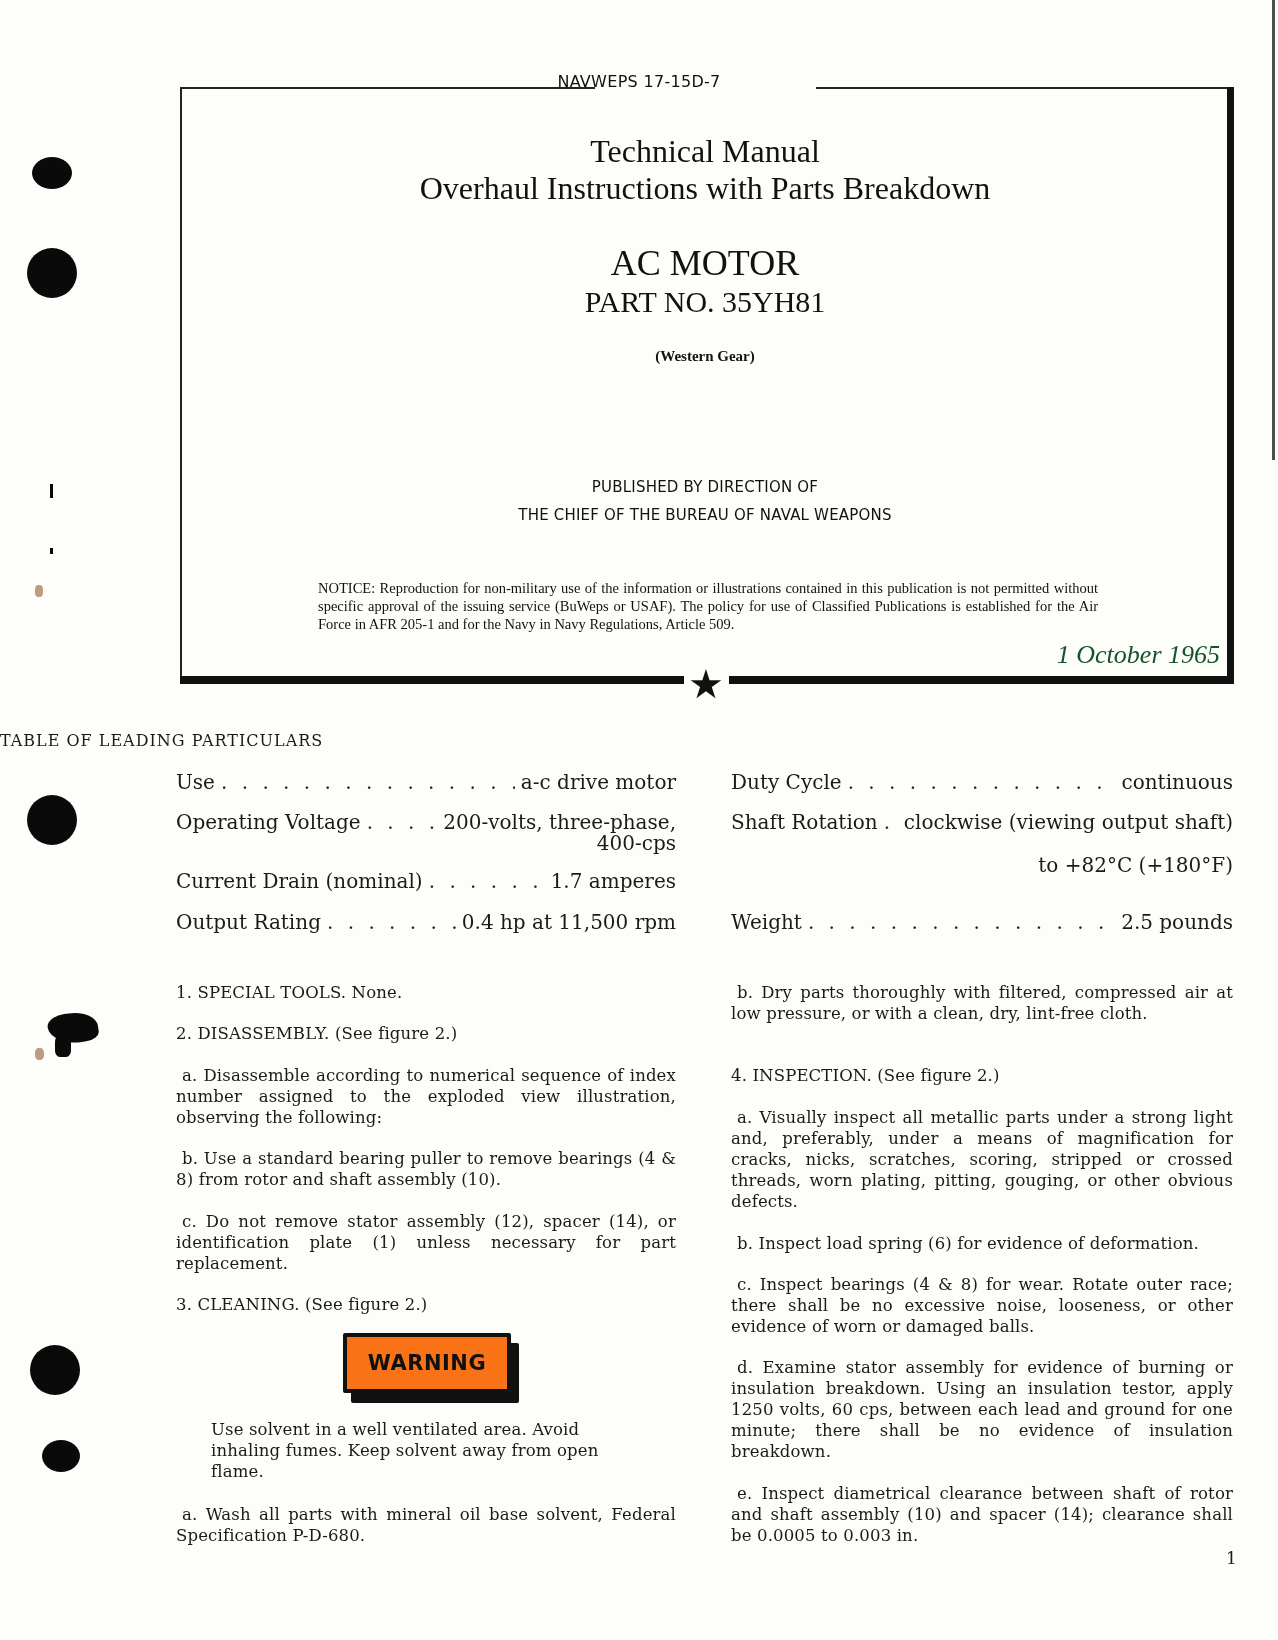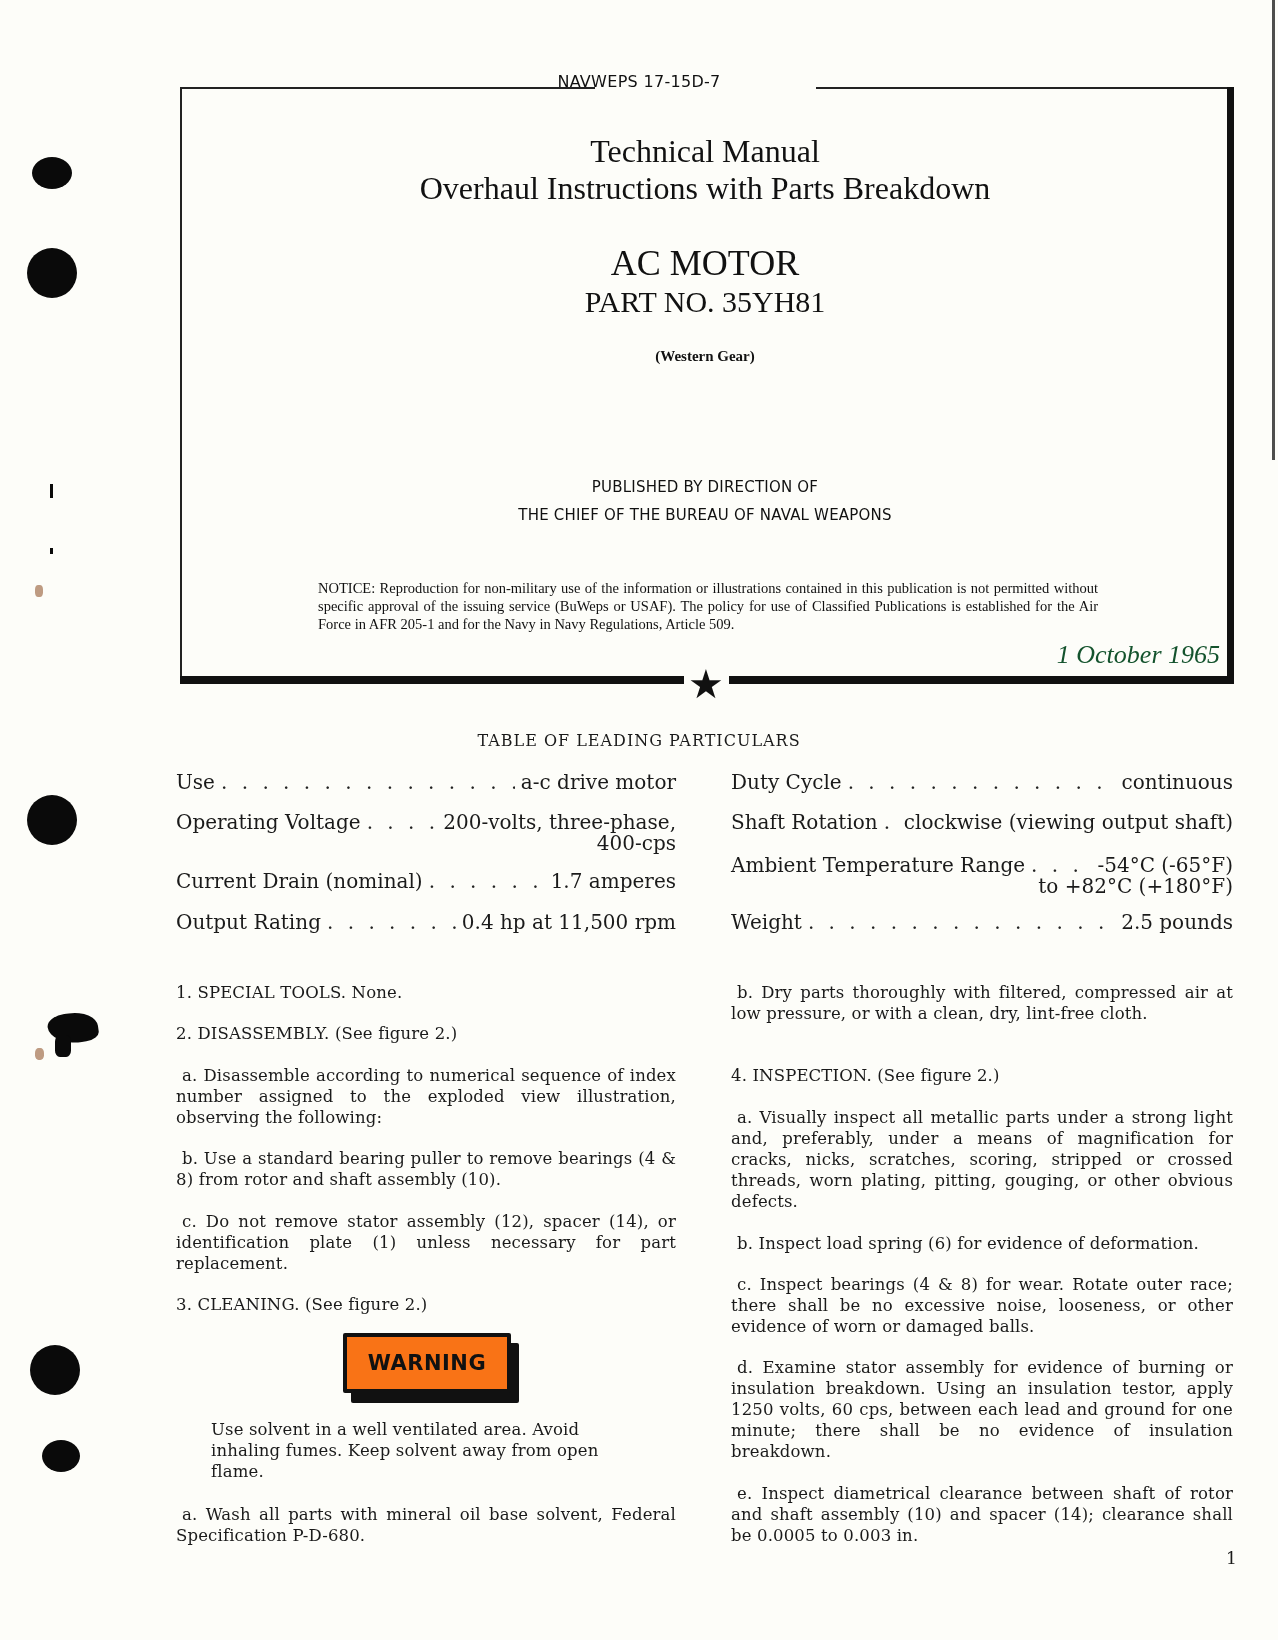--- a/index.html
+++ b/index.html
@@ -40,21 +40,21 @@
     position: absolute; left: 318px; top: 579px; width: 780px;
     font-family: "Liberation Serif", serif; font-size: 14.5px; line-height: 18px;
     text-align: justify; color: #111;
   }
   .issue-date {
     position: absolute; right: 58px; top: 640px;
     font-family: "Liberation Serif", serif; font-style: italic; font-size: 26px; color: #14532d;
   }
 
   
-  .tlp-title { position: absolute; left: 0; width: 100%; top: 731px; text-align: center; font-size: 16px; letter-spacing: 1px; }
+  .tlp-title { position: absolute; left: 0; width: 100%; top: 731px; font-size: 16px; letter-spacing: 1px; }
   .col-left { position: absolute; left: 176px; width: 500px; }
   .col-right { position: absolute; left: 731px; width: 502px; }
   .particular { position: absolute; left: 0; width: 100%; font-size: 20px; line-height: 21px; }
   .particular .row { display: flex; align-items: baseline; white-space: nowrap; }
   .particular .lbl { flex: 0 0 auto; }
   .particular .dots { flex: 1 1 auto; overflow: hidden; white-space: nowrap; letter-spacing: 4px; margin: 0 6px; color: #222; }
   .particular .dots::before { content: ". . . . . . . . . . . . . . . . . . . . . . . . . . . . . . . . . . . . . . . . . . . . ."; }
   .particular .val { flex: 0 0 auto; }
   .particular .cont { text-align: right; }
 
@@ -158,25 +158,20 @@
       </div>
   </div>
   <div class="particular" style="top:812px;">
     <div class="row">
         <span class="lbl">Shaft Rotation</span>
         <span class="dots"></span>
         <span class="val">clockwise (viewing output shaft)</span>
       </div>
   </div>
   <div class="particular" style="top:855px;">
-    <div class="row">
-        <span class="lbl">Ambient Temperature Range</span>
-        <span class="dots"></span>
-        <span class="val">-54°C (-65°F)</span>
-      </div>
     <div class="cont">to +82°C (+180°F)</div>
   </div>
   <div class="particular" style="top:912px;">
     <div class="row">
         <span class="lbl">Weight</span>
         <span class="dots"></span>
         <span class="val">2.5 pounds</span>
       </div>
   </div>
 </div>

